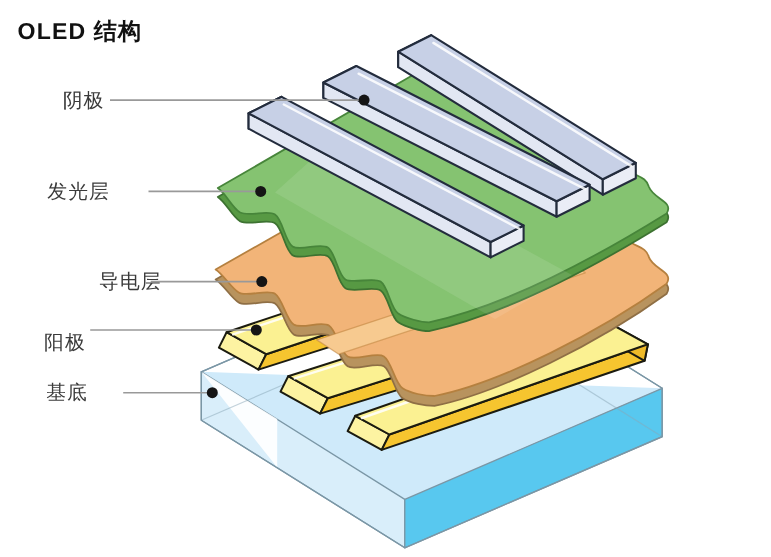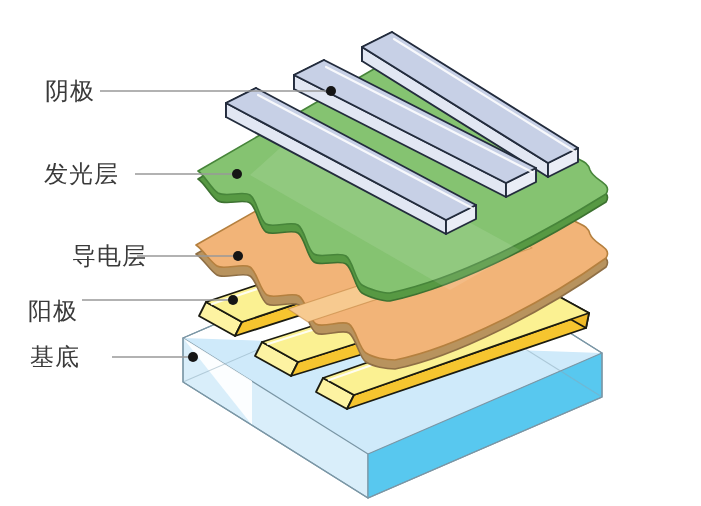--- a/index.html
+++ b/index.html
@@ -3,21 +3,21 @@
 <meta charset="utf-8">
 <style>
   html,body{margin:0;padding:0;background:#fff;}
   #stage{
     position:relative;width:701px;height:506px;overflow:hidden;
     background:var(--c-background,#fff);
     font-family:"Liberation Sans","DejaVu Sans",sans-serif;
   }
   #diagram{position:absolute;left:0;top:0;}
   .lbl{
-    position:absolute;font-size:24px;line-height:22px;color:var(--c-label_text,#3a3a3a);
+    position:absolute;font-size:18px;line-height:22px;color:var(--c-label_text,#3a3a3a);
     white-space:nowrap;letter-spacing:1px;
   }
   .title{
     position:absolute;left:16px;top:16px;font-size:21px;line-height:26px;
     font-weight:bold;color:var(--c-title_text,#111);letter-spacing:1px;
   }
   
   .sub-face{stroke:#7b97a6;stroke-width:1.2;stroke-linejoin:round;}
   .sub-top-white{fill:#ffffff;}
   .sub-top-blue{fill:var(--layer-substrate,#cfeafa);stroke:none;}
@@ -163,19 +163,20 @@
       <circle class="leader-dot" cx="238" cy="256" r="5"></circle>
 
       <line class="leader" x1="82" y1="300" x2="233" y2="300"></line>
       <circle class="leader-dot" cx="233" cy="300" r="5"></circle>
 
       <line class="leader" x1="112" y1="357" x2="193" y2="357"></line>
       <circle class="leader-dot" cx="193" cy="357" r="5"></circle>
     </g>
   </svg>
 
+  <div class="title">OLED 结构</div>
 
   <div class="lbl" style="right:606px;top:80px">阴极</div>
-  <div class="lbl" style="right:582px;top:163px">发光层</div>
+  <div class="lbl" style="right:601px;top:163px">发光层</div>
   <div class="lbl" style="right:554px;top:245px">导电层</div>
   <div class="lbl" style="right:623px;top:300px">阳极</div>
   <div class="lbl" style="right:621px;top:346px">基底</div>
 </div>
 
 </body></html>

